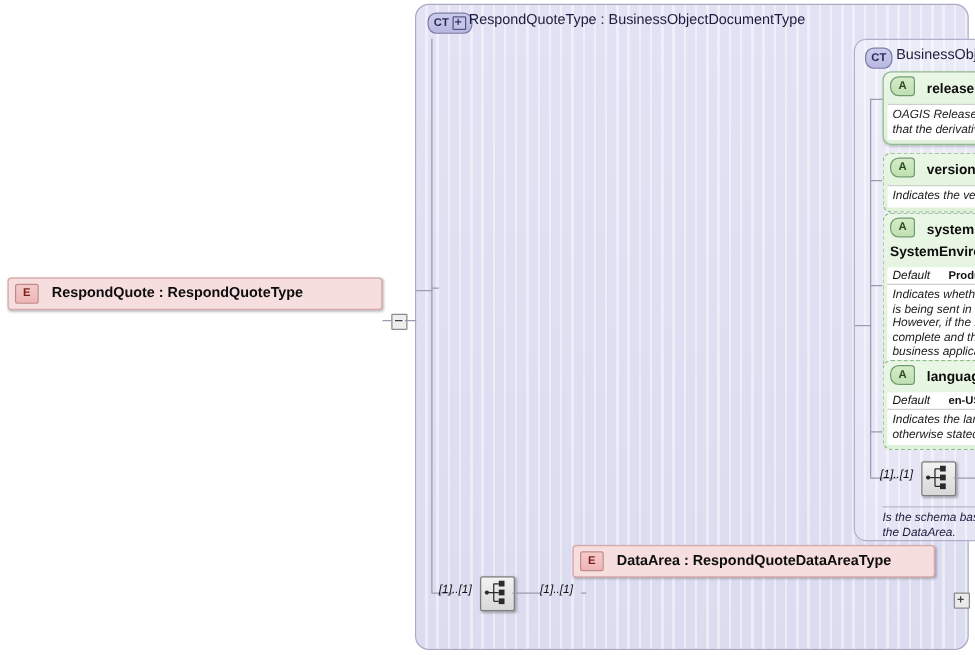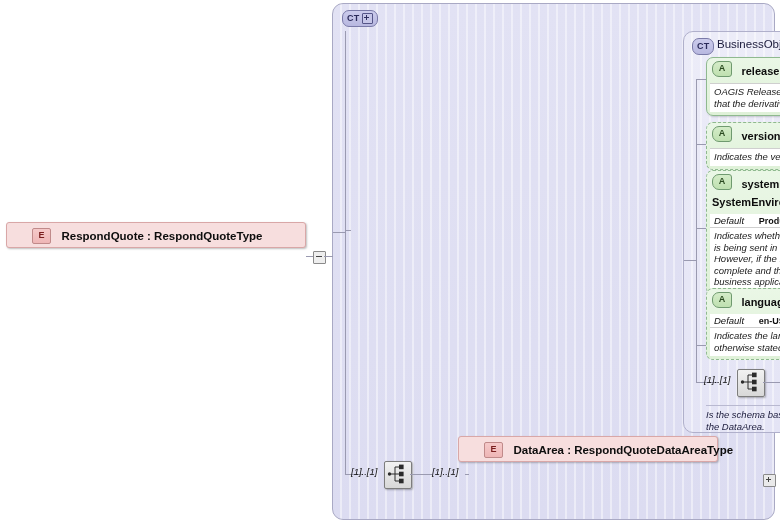--- a/index.html
+++ b/index.html
@@ -100,21 +100,21 @@
   .attr .inner-white{
     background:#ffffff;margin:1px 3px 3px 3px;border-radius:2px;
   }
 
   
   .elem{
     border:1px solid #d9a7a7;border-radius:3px;
     background:#f7dede;
     box-shadow:1px 1px 2px rgba(0,0,0,.25);
   }
-  .elem .ehead{padding:3px 10px 3px 5px;white-space:nowrap;margin-left:20px;}
+  .elem .ehead{padding:3px 10px 3px 5px;white-space:nowrap;}
   .badge-e{
     display:inline-block;width:17px;height:14px;vertical-align:middle;
     border:1px solid #c08a8a;border-radius:2px;
     background:linear-gradient(180deg,#f5c9c9 0%,#eeb6b6 100%);
     color:#7a1f1f;font-size:9px;font-weight:bold;text-align:center;
     line-height:13px;margin-right:6px;
   }
   .elem .ename{
     display:inline;font-size:11.5px;font-weight:bold;color:#0d0d0d;
     vertical-align:middle;
@@ -168,20 +168,21 @@
 
 <div id="canvas">
 
   <div class="abs ct-outer">
     <div class="stripes"></div>
 
     <div class="badge-ct" style="left:9px;top:6px;">
       <span>CT</span>
       <span class="plus"></span>
     </div>
+    <div class="ct-title" style="left:42px;top:6px;">RespondQuoteType : BusinessObjectDocumentType</div>
 
     <div class="abs ct-inner">
       <div class="stripes"></div>
 
       <div class="badge-ct" style="left:8px;top:6px;">
         <span>CT</span>
       </div>
       <div class="ct-title" style="left:33px;top:6px;">BusinessObjectDocumentType</div>
 
       <div class="vline" style="left:12px;top:47px;height:303px;"></div>
@@ -283,21 +284,21 @@
         <rect x="14" y="9.7" width="4.6" height="4.6" fill="#2b2b2b"></rect>
         <rect x="14" y="16.7" width="4.6" height="4.6" fill="#2b2b2b"></rect>
       </svg>
     </div>
 
     <div class="hline" style="left:77px;top:470px;width:22px;"></div>
     <div class="card" style="left:99px;top:462px;">[1]..[1]</div>
     <div class="hline" style="left:132px;top:470px;width:4px;"></div>
   </div>
 
-  <div class="abs elem" style="left:458px;top:436px;width:260px;">
+  <div class="abs elem" style="left:458px;top:436px;width:290px;">
     <div class="ehead">
       <span class="badge-e">E</span>
       <span class="ename">DataArea : RespondQuoteDataAreaType</span>
     </div>
   </div>
   <div class="expander" style="left:763px;top:474px;"></div>
 
   <div class="abs elem" style="left:6px;top:222px;width:300px;">
     <div class="ehead">
       <span class="badge-e">E</span>

